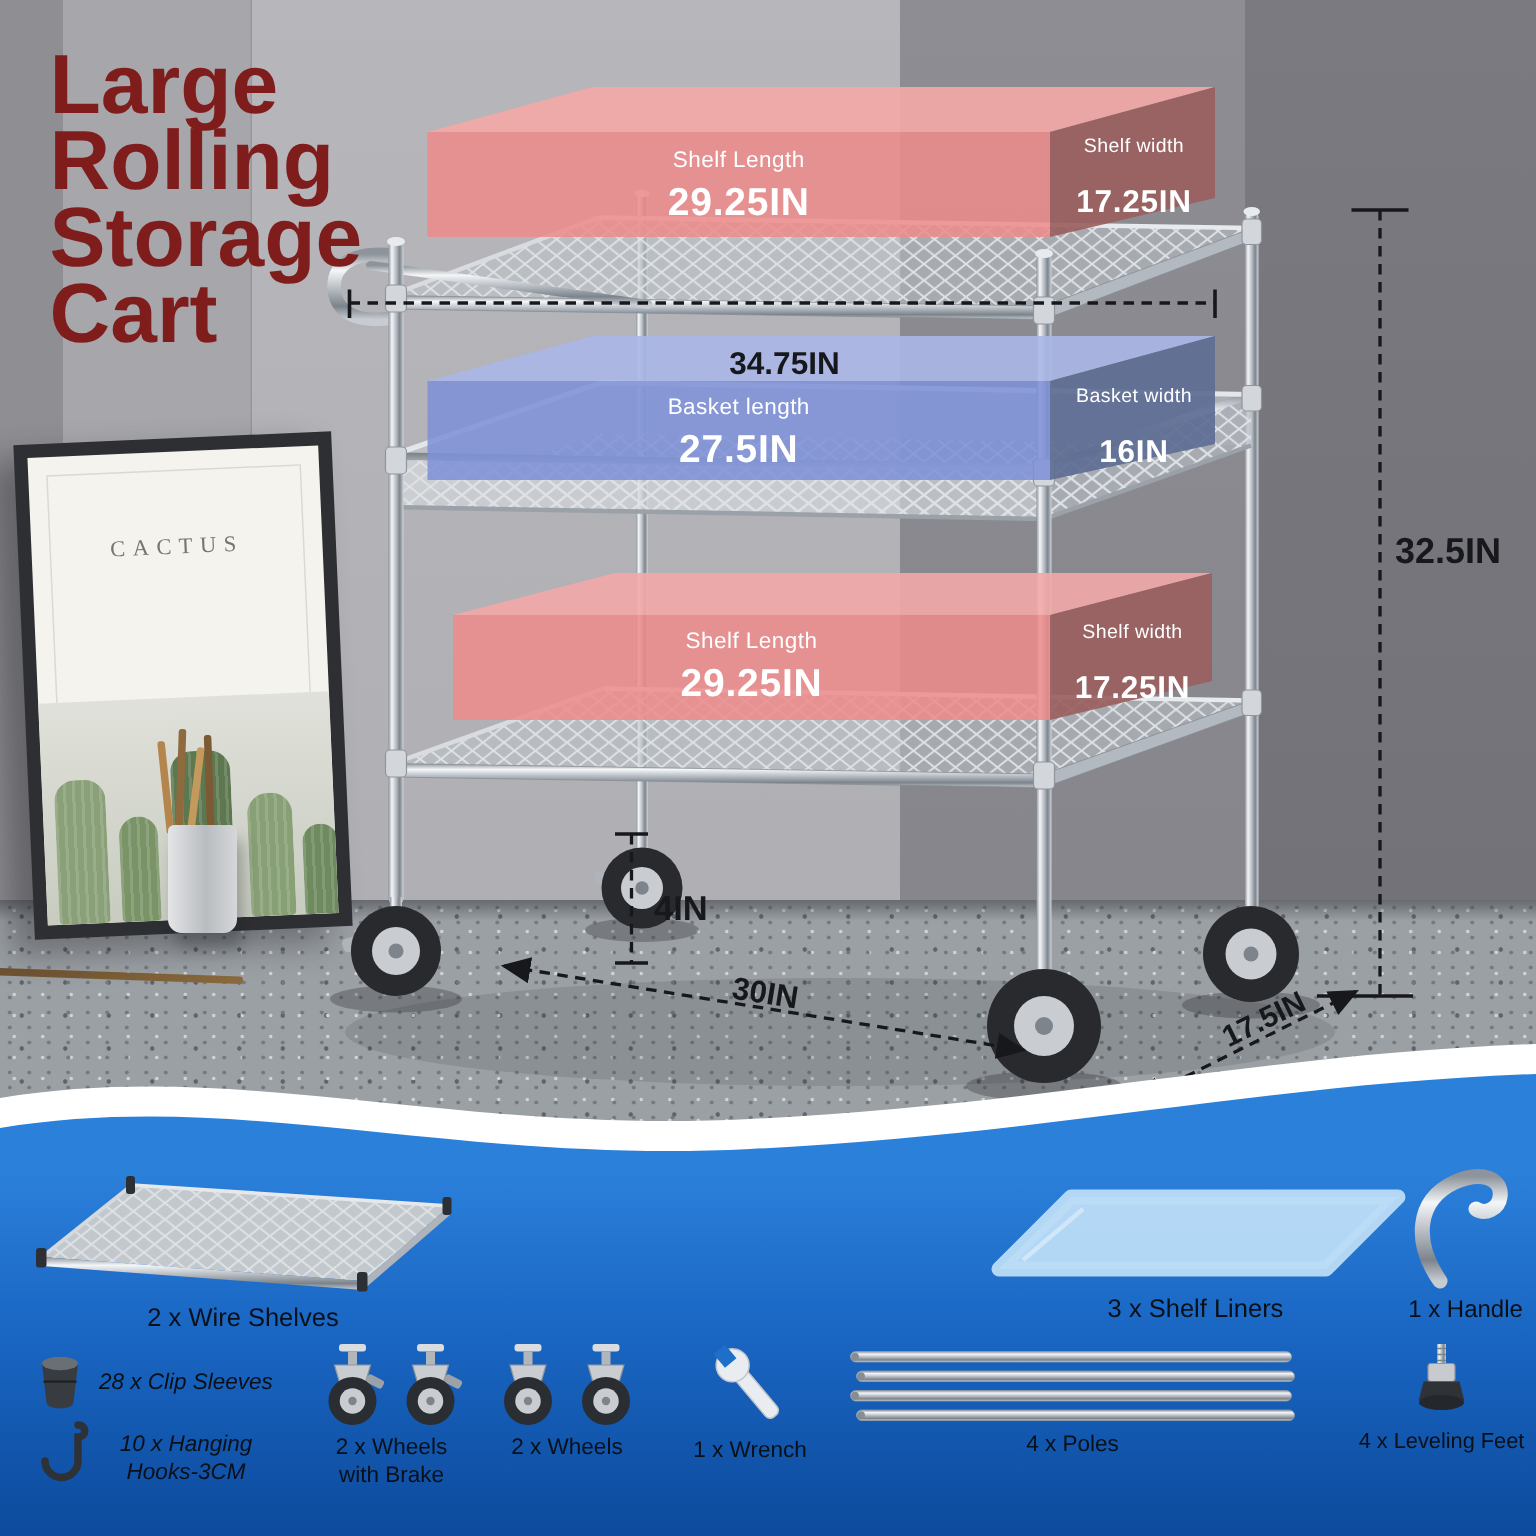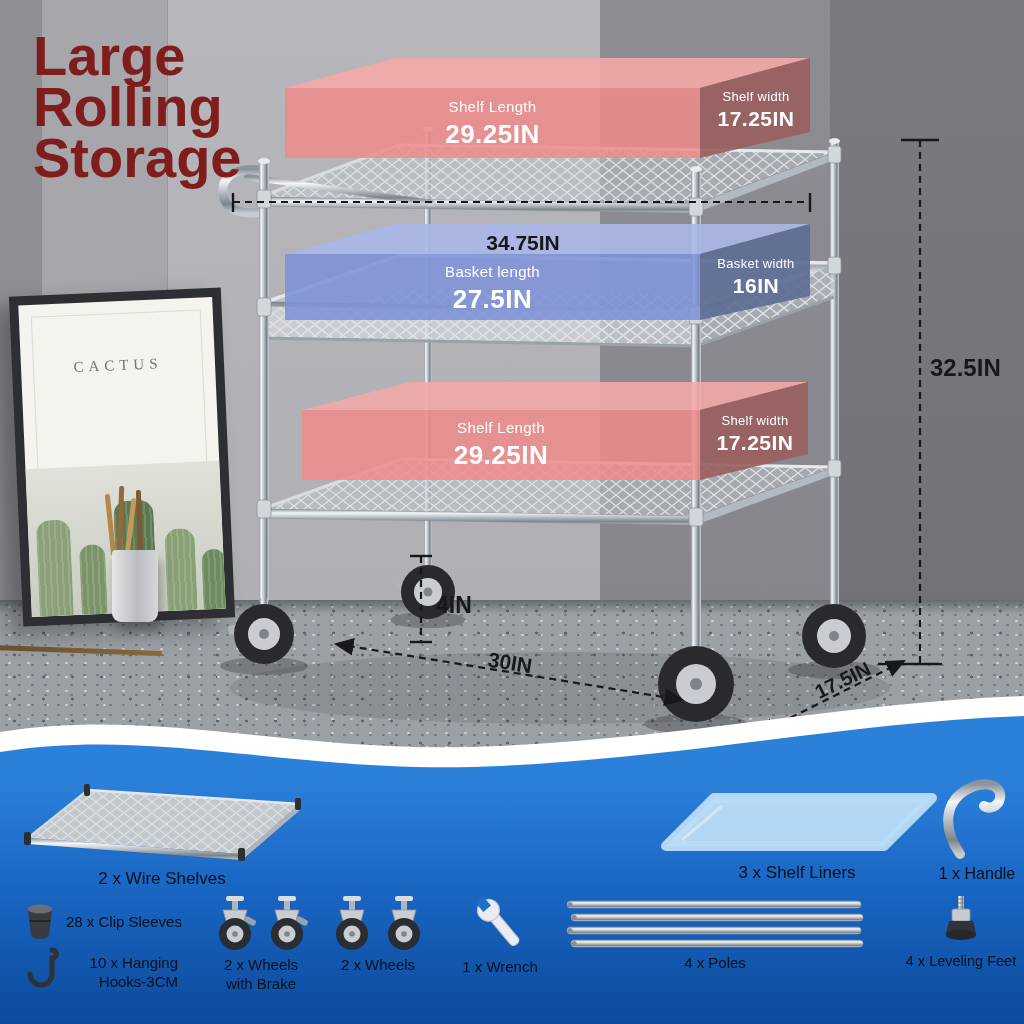--- a/index.html
+++ b/index.html
@@ -52,34 +52,34 @@
 
   
   .title { position:absolute; left:33px; top:30px; }
   .title div { font-size:56px; font-weight:700; line-height:51px; color:#7f1d1d; }
 
   
   .box-text { position:absolute; text-align:center; color:#ffffff; }
   .box-text .bl { font-size:15px; letter-spacing:.3px; }
   .box-text .bv { font-size:26px; font-weight:700; margin-top:4px; letter-spacing:.5px; }
   .box-text.side .bl { font-size:13px; }
-  .box-text.side .bv { font-size:21px; margin-top:3px; }
+  .box-text.side .bv { font-size:21px; margin-top:19px; }
 
   .dim { position:absolute; font-weight:700; color:#17181b; }
 
   
   .wave { position:absolute; left:0; top:690px; }
   .panel { position:absolute; left:0; top:781px; width:1024px; height:243px;
     background:linear-gradient(180deg,#2b80da 0%, #1a67c4 42%, #0c4a9c 100%); }
 
   .part-col { position:absolute; display:flex; flex-direction:column; align-items:center; }
   .part-row { position:absolute; display:flex; align-items:center; gap:8px; }
   .part-label { text-align:center; color:#0a1018; font-size:17px; margin-top:4px; line-height:1.25; }
   .part-label.sm { font-size:15px; }
-  .part-row .part-label { text-align:right; margin-top:0; }
+  .part-row .part-label { text-align:center; margin-top:0;font-style:italic; }
 </style>
 </head>
 <body>
 
 <div class="stage">
 
   <div class="wall">
     <div class="stripe s1"></div>
     <div class="stripe s2"></div>
     <div class="stripe s3"></div>
@@ -296,20 +296,21 @@
   <div class="dim" style="left:428px;top:231px;width:190px;text-align:center;font-size:21px">34.75IN</div>
   <div class="dim" style="left:930px;top:354px;font-size:24px">32.5IN</div>
   <div class="dim" style="left:436px;top:592px;font-size:23px">4IN</div>
   <div class="dim" style="left:450px;top:651px;width:120px;text-align:center;font-size:21px;transform:rotate(9deg)">30IN</div>
   <div class="dim" style="left:788px;top:669px;width:110px;text-align:center;font-size:20px;transform:rotate(-26deg)">17.5IN</div>
 
   <div class="title">
     <div>Large</div>
     <div>Rolling</div>
     <div>Storage</div>
+    <div>Cart</div>
   </div>
 
   <svg class="wave" width="1024" height="92" viewBox="0 0 1024 92">
     <path d="M0,42 C160,16 300,66 500,56 C700,46 850,12 1024,6 L1024,92 L0,92 Z" fill="#ffffff"></path>
     <path d="M0,62 C160,36 300,86 500,76 C700,66 850,32 1024,26 L1024,92 L0,92 Z" fill="#2b80da"></path>
   </svg>
   <div class="panel"></div>
 
   <div class="part-col" style="left:12px;top:780px;width:300px">
     <svg width="300" height="84" viewBox="0 0 300 84">

